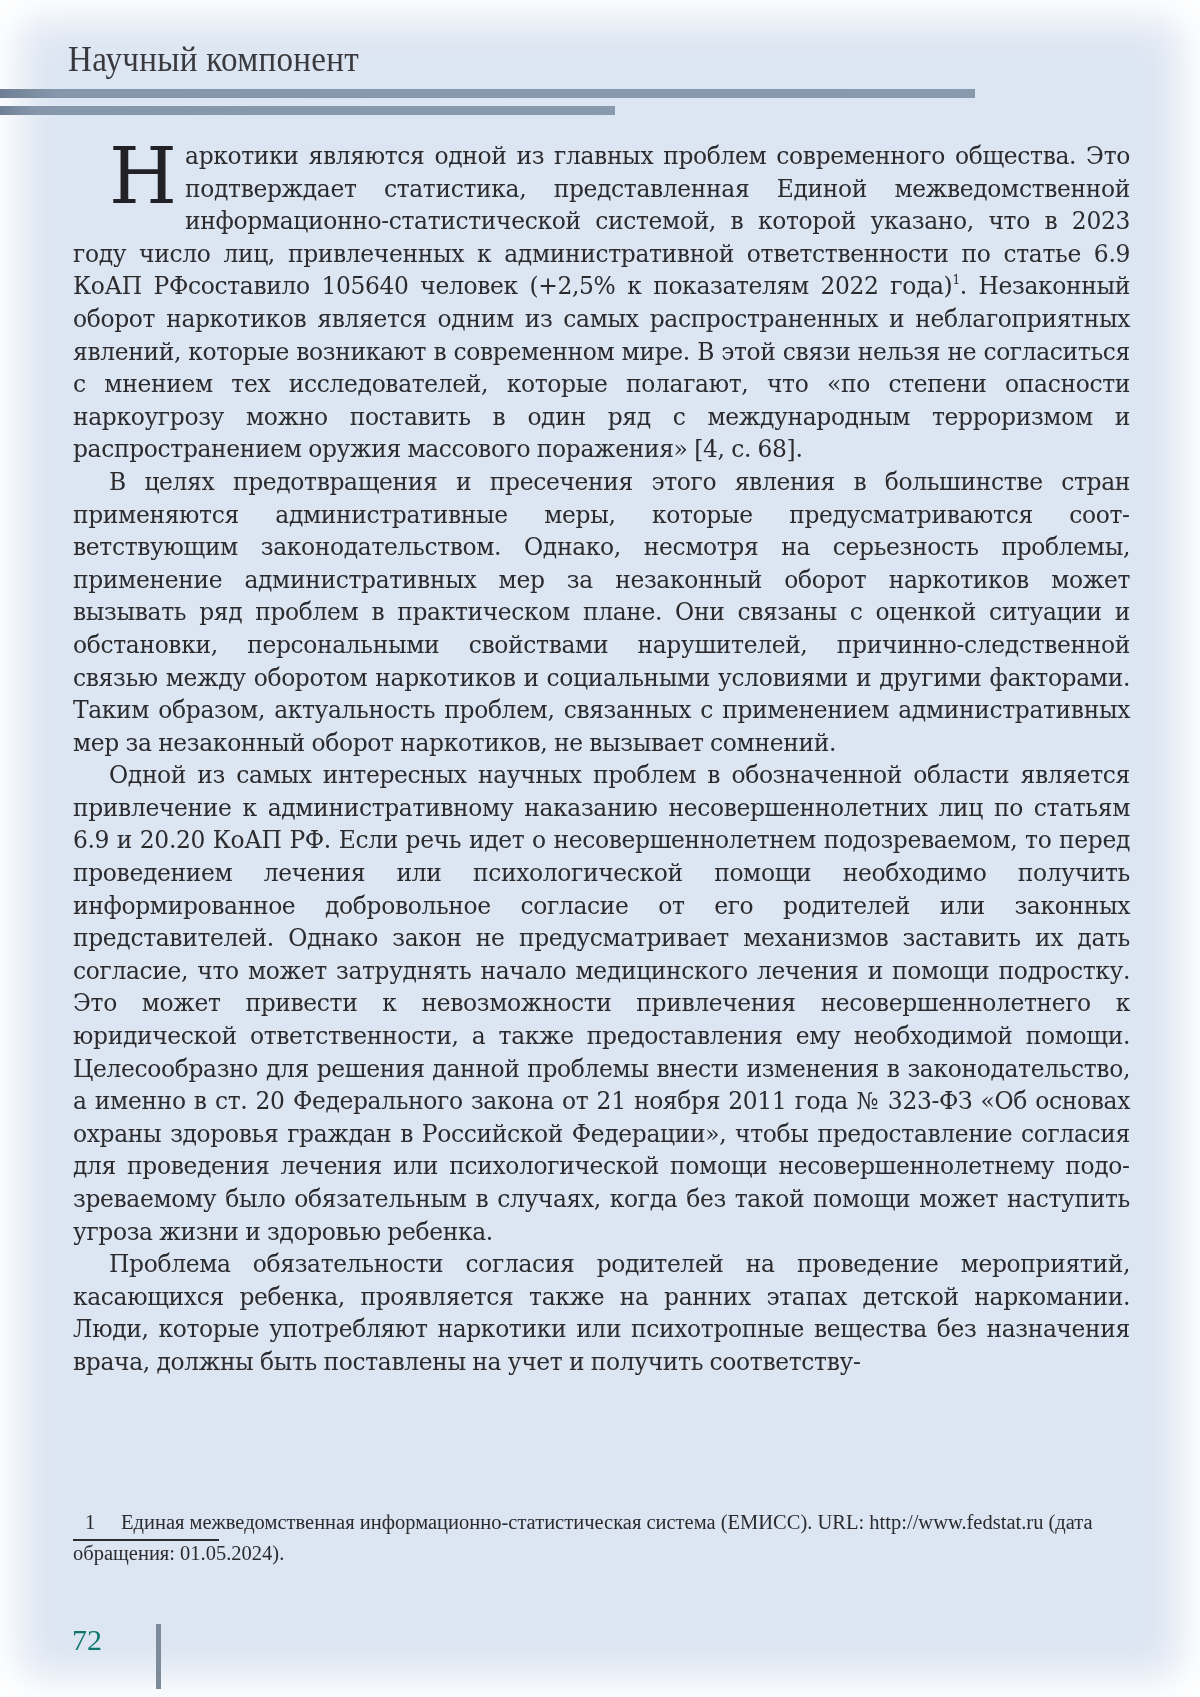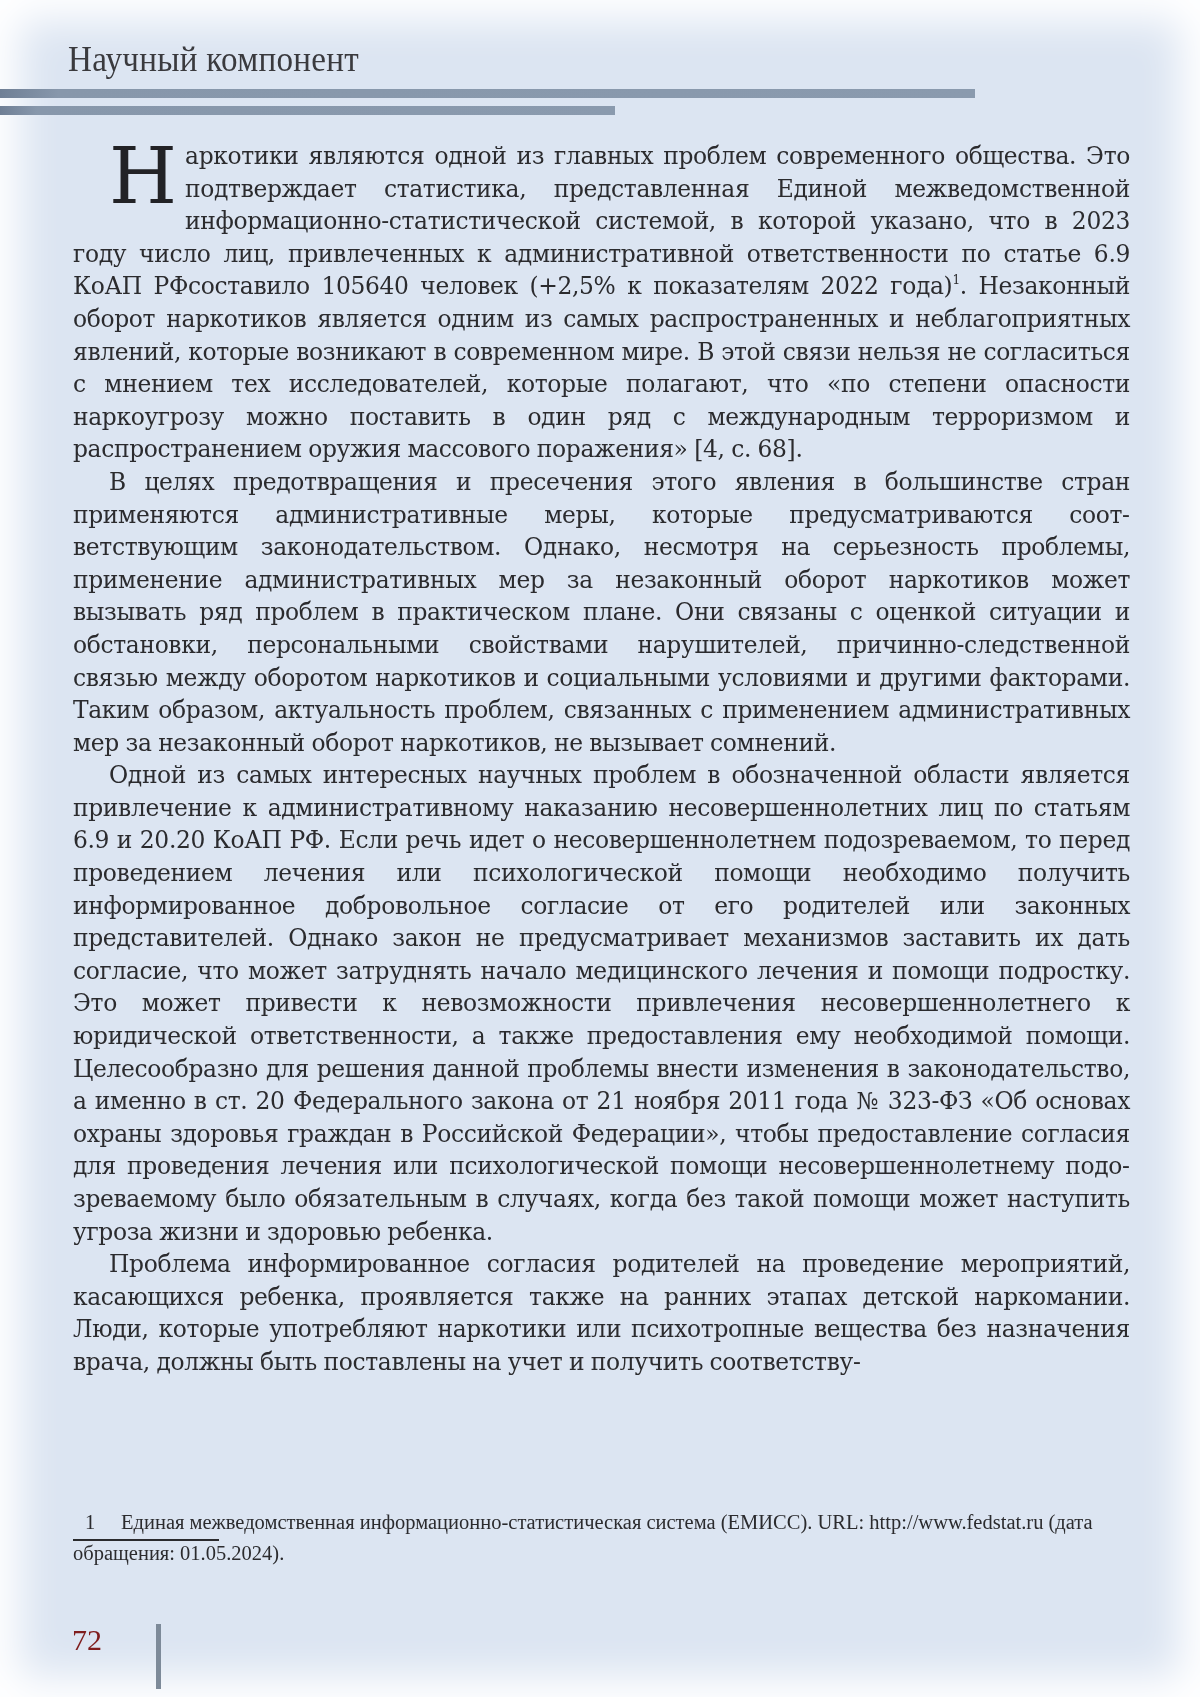--- a/index.html
+++ b/index.html
@@ -104,21 +104,21 @@
     display: inline-block;
     margin-left: 12px;
     width: 36px;
   }
   .page-number {
     position: absolute;
     left: 72px;
     top: 1623px;
     font-family: "Liberation Serif", "DejaVu Serif", serif;
     font-size: 30px;
-    color: #7f1d1d;
+    color: #0f766e;
   }
   .page-number-rule {
     position: absolute;
     left: 156px;
     top: 1624px;
     width: 5px;
     height: 65px;
     background: #7d8a99;
   }
 </style>
@@ -128,21 +128,21 @@
 <div class="page">
 
   <div class="header-title">Научный компонент</div>
   <div class="rule-long"></div>
   <div class="rule-short"></div>
 
   <div class="body-text">
     <p class="first"><span class="dropcap">Н</span><span>аркотики являются одной из главных проблем современного общест­ва. Это подтверждает статистика, представленная Единой межведом­ственной информационно-статистической системой, в которой указано, что в 2023 году число лиц, привлеченных к административной ответственности по статье 6.9 КоАП РФсоставило 105640 человек (+2,5% к показателям 2022 года)</span><sup class="fn">1</sup><span>. Незаконный оборот наркотиков является одним из самых распространенных и неблагоприятных явлений, которые возникают в современном мире. В этой связи нельзя не согласиться с мнением тех исследователей, которые полагают, что «по степени опасности наркоугрозу можно поставить в один ряд с между­народным терроризмом и распространением оружия массового поражения» [4, с. 68].</span></p>
     <p>В целях предотвращения и пресечения этого явления в большинстве стран применяются административные меры, которые предусматриваются соот­ветствующим законодательством. Однако, несмотря на серьезность пробле­мы, применение административных мер за незаконный оборот наркотиков может вызывать ряд проблем в практическом плане. Они связаны с оценкой ситуации и обстановки, персональными свойствами нарушителей, причинно-следственной связью между оборотом наркотиков и социальными условия­ми и другими факторами. Таким образом, актуальность проблем, связанных с применением административных мер за незаконный оборот наркотиков, не вызывает сомнений.</p>
     <p>Одной из самых интересных научных проблем в обозначенной области яв­ляется привлечение к административному наказанию несовершеннолетних лиц по статьям 6.9 и 20.20 КоАП РФ. Если речь идет о несовершеннолетнем подозреваемом, то перед проведением лечения или психологической помо­щи необходимо получить информированное добровольное согласие от его родителей или законных представителей. Однако закон не предусматривает механизмов заставить их дать согласие, что может затруднять начало меди­цинского лечения и помощи подростку. Это может привести к невозможности привлечения несовершеннолетнего к юридической ответственности, а также предоставления ему необходимой помощи. Целесообразно для решения дан­ной проблемы внести изменения в законодательство, а именно в ст. 20 Феде­рального закона от 21 ноября 2011 года № 323-ФЗ «Об основах охраны здоровья граждан в Российской Федерации», чтобы предоставление согласия для про­ведения лечения или психологической помощи несовершеннолетнему подо­зреваемому было обязательным в случаях, когда без такой помощи может на­ступить угроза жизни и здоровью ребенка.</p>
-    <p>Проблема информированное согласия родителей на проведение мероприятий, касающихся ребенка, проявляется также на ранних этапах детской наркома­нии. Люди, которые употребляют наркотики или психотропные вещества без назначения врача, должны быть поставлены на учет и получить соответству-</p>
+    <p>Проблема обязательности согласия родителей на проведение мероприятий, касающихся ребенка, проявляется также на ранних этапах детской наркома­нии. Люди, которые употребляют наркотики или психотропные вещества без назначения врача, должны быть поставлены на учет и получить соответству-</p>
   </div>
 
   <div class="fn-rule"></div>
   <div class="footnote">
     <span class="fn-num">1</span><span>Единая межведомственная информационно-статистическая система (ЕМИСС). URL: http://www.fedstat.ru (дата обращения: 01.05.2024).</span>
   </div>
 
   <div class="page-number">72</div>
   <div class="page-number-rule"></div>
 

